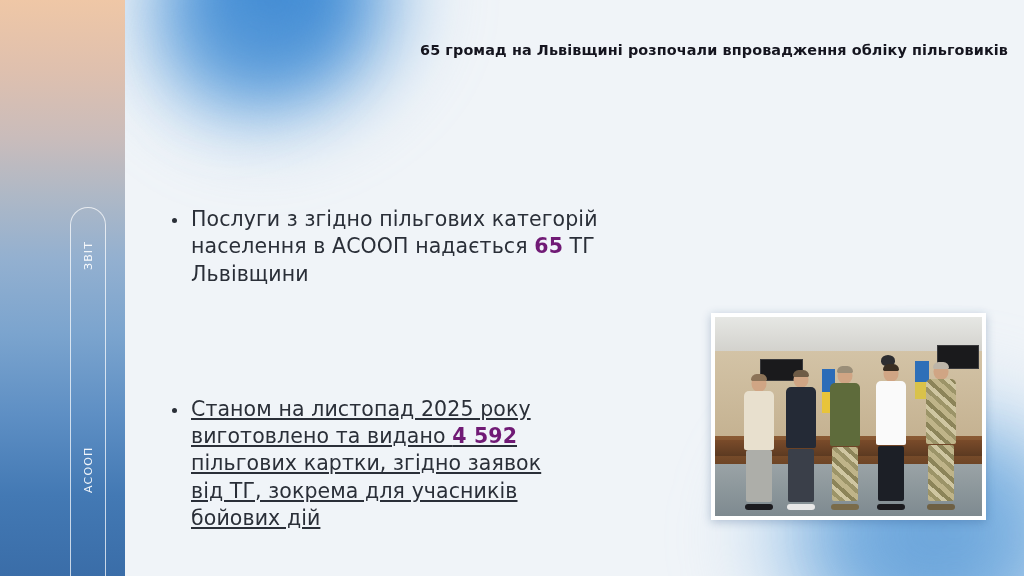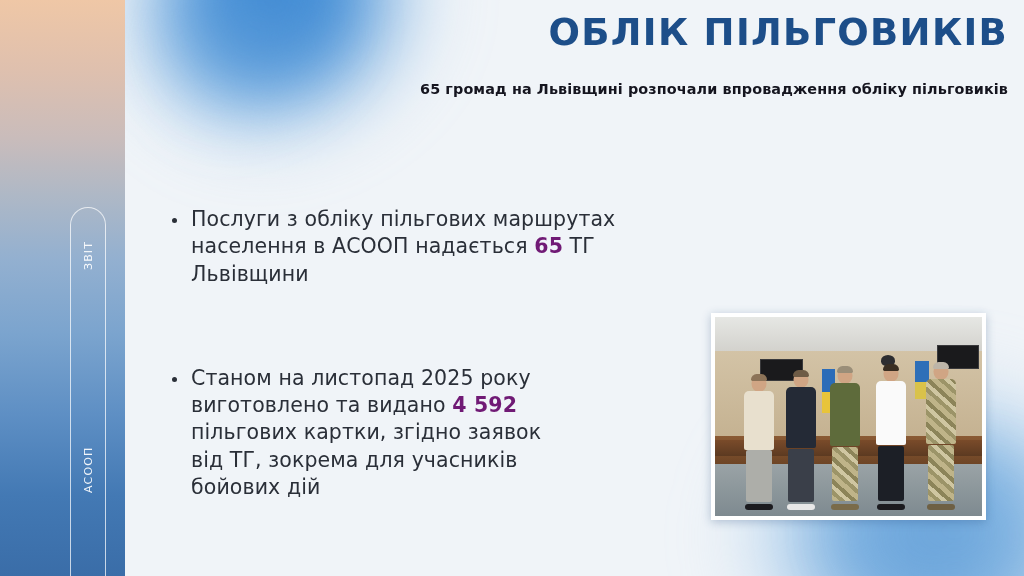--- a/index.html
+++ b/index.html
@@ -119,21 +119,21 @@
   }
   .bullet::before {
     content:"";
     position:absolute;
     left:2px; top:12px;
     width:5px; height:5px;
     border-radius:50%;
     background:#2A2F38;
   }
   .bullet.b1 { top:0px;   width:530px; }
-  .bullet.b2 { top:77px;  width:385px; }
+  .bullet.b2 { top:108px;  width:385px;text-decoration:underline; }
   .num { color:#701a75; font-weight:bold; }
 
   
   .photo-frame {
     position:absolute;
     left:711px; top:313px;
     width:275px; height:207px;
     background:#fff;
     padding:4px;
     box-shadow:0 2px 9px rgba(30,70,120,.28);
@@ -194,30 +194,29 @@
   <div class="blob blob-bottom" data-interactable="false"></div>
   <div class="blob blob-bottom2" data-interactable="false"></div>
 
   <div class="left-panel" data-interactable="false">
     <div class="panel-pill" data-interactable="false"></div>
     <div class="panel-text top" data-interactable="false">ЗВІТ</div>
     <div class="panel-text bottom" data-interactable="false">АСООП</div>
   </div>
 
   <div class="header" data-interactable="false">
-    <div class="slide-title" data-interactable="false">ОБЛІК ПІЛЬГОВИКІВ</div>
     <div class="slide-subtitle" data-interactable="false">
       <div data-interactable="false">65 громад на Львівщині розпочали впровадження обліку пільговиків</div>
     </div>
   </div>
 
   <div class="bullets" data-interactable="false">
 
     <div class="bullet b1" data-interactable="false">
-      <span data-interactable="false">Послуги з обліку пільгових маршрутах населення в АСООП надається </span><span class="num" data-interactable="false">65</span><span data-interactable="false"> ТГ Львівщини</span>
+      <span data-interactable="false">Послуги з згідно пільгових категорій населення в АСООП надається </span><span class="num" data-interactable="false">65</span><span data-interactable="false"> ТГ Львівщини</span>
     </div>
 
     <div class="bullet b2" data-interactable="false">
       <span data-interactable="false">Станом на листопад 2025 року виготовлено та видано </span><span class="num" data-interactable="false">4 592</span><span data-interactable="false"> пільгових картки, згідно заявок від ТГ, зокрема для учасників бойових дій</span>
     </div>
 
   </div>
 
   <div class="photo-frame" data-interactable="false">
     <div class="photo" data-interactable="false">

